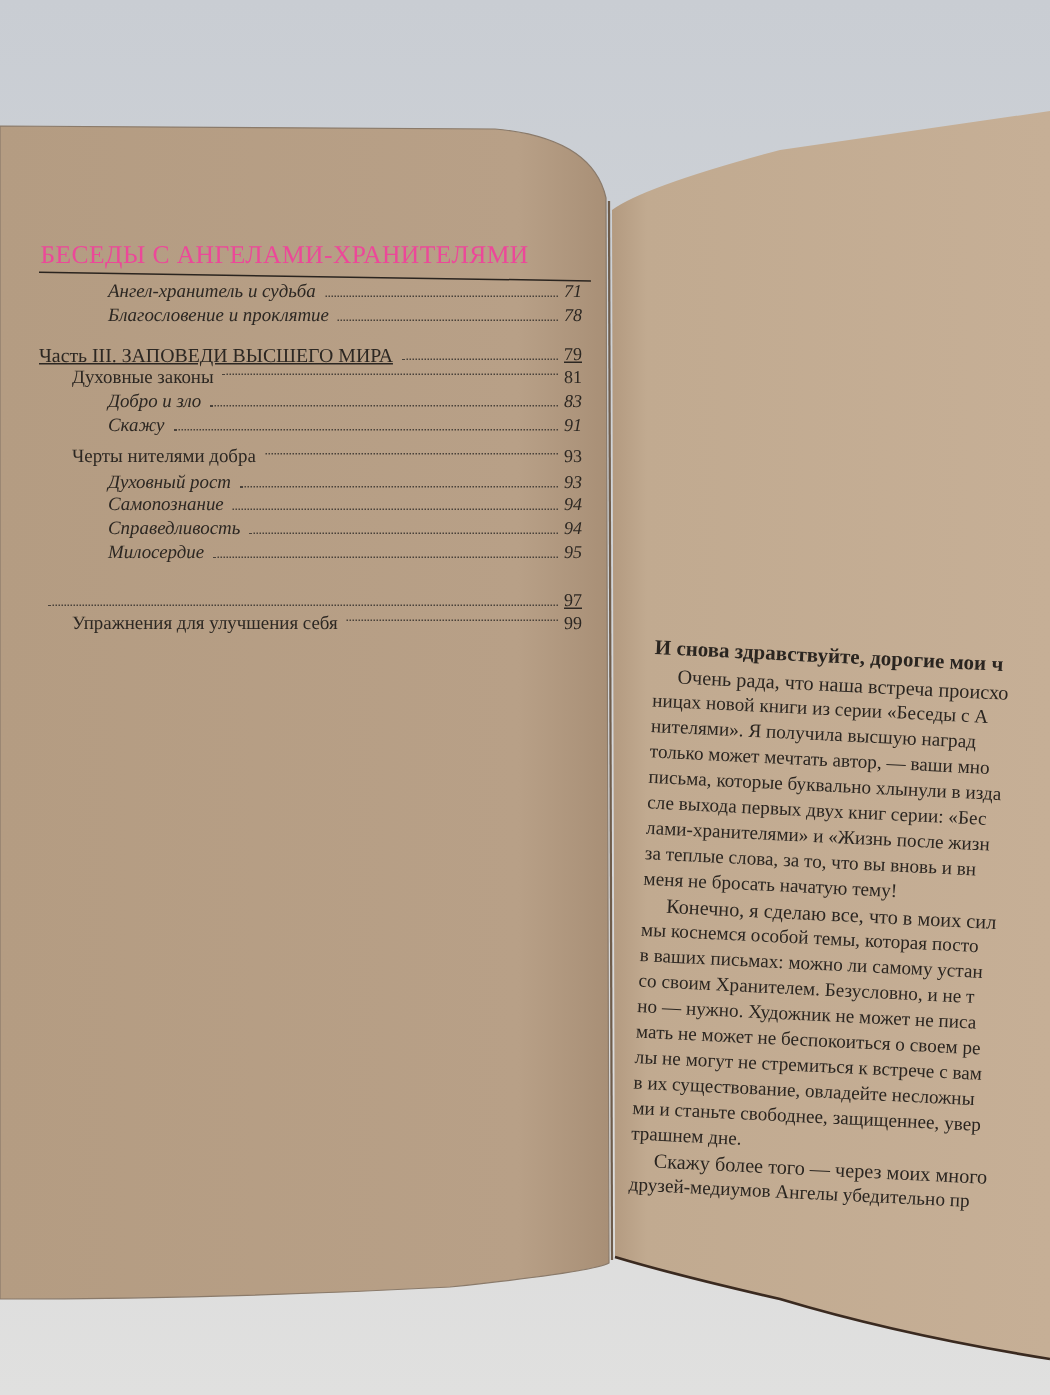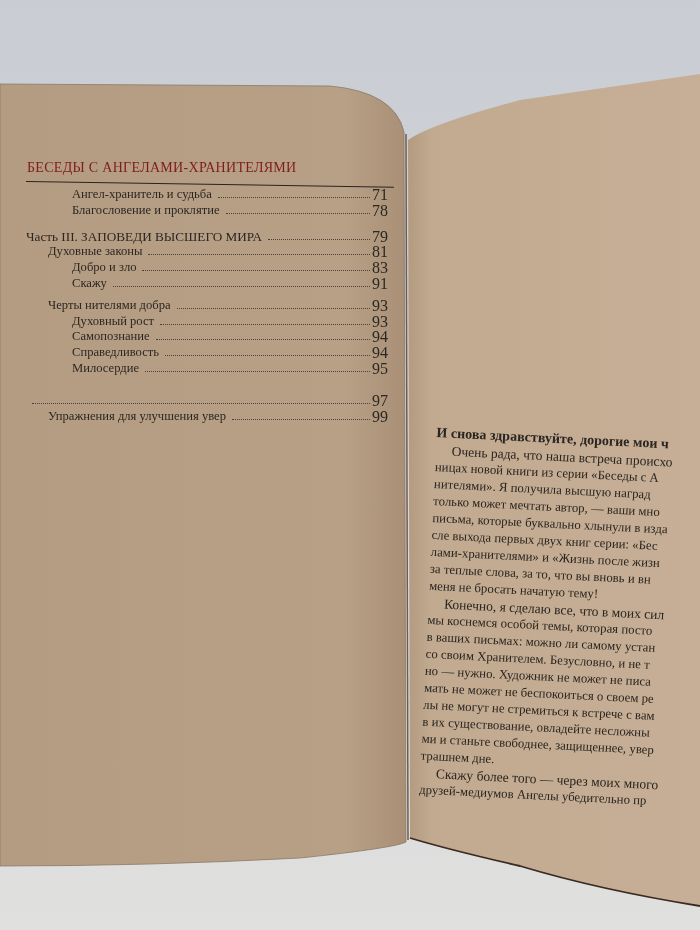--- a/index.html
+++ b/index.html
@@ -6,32 +6,32 @@
   body {
     width:700px; height:930px; overflow:hidden; position:relative;
     background: linear-gradient(180deg, #c9cdd3 0%, #cdd1d6 20%, #d9d9da 70%, #e0e0df 100%);
     font-family: "Liberation Serif", "DejaVu Serif", serif;
   }
   .page-shape { position:absolute; left:0; top:0; width:700px; height:930px; }
 
   
   .running-head {
     position:absolute; left:27px; top:160px; width:366px;
-    font-size:14px; letter-spacing:0.3px; color:#7f1d1d;
+    font-size:17px; letter-spacing:0.3px; color:#ec4899;
   }
   .rule { position:absolute; left:26px; top:181px; width:368px; height:0;
     border-top:1.6px solid #2a241f; transform:rotate(0.9deg); transform-origin:left; }
   .toc { position:absolute; left:26px; top:186px; width:362px; }
   .toc-row { display:flex; align-items:flex-end; height:15.8px; font-size:12.6px; line-height:15px; color:#2c2722; }
   .toc-row .lbl { white-space:nowrap; }
   .toc-row .dots { flex:1; border-bottom:1.4px dotted #4a423a; margin:0 2px 4px 6px; }
-  .toc-row .pg { font-size:16px; min-width:14px; text-align:right; }
-  .toc-row.part { font-size:13.2px; height:22px; margin-top:4px; }
-  .ind1 { padding-left:22px; }
-  .ind2 { padding-left:46px; }
+  .toc-row .pg { font-size:12px; min-width:14px; text-align:right; }
+  .toc-row.part { font-size:13.2px; height:22px; margin-top:4px;text-decoration:underline; }
+  .ind1 { padding-left:22px;align-items:center; }
+  .ind2 { padding-left:46px;font-style:italic; }
   .spacer { height:6px; }
 
   
   .right-block { position:absolute; left:437px; top:424px; width:300px; transform:rotate(2.8deg); transform-origin:left top; }
   .rp-line { white-space:nowrap; font-size:13.5px; line-height:17px; color:#2a2520; }
   .rp-line.head { font-weight:bold; font-size:14px; margin-bottom:1px; }
   .rp-line.indent { padding-left:16px; }
   .rp-line.small { font-size:12.8px; }
 </style>
 </head>
@@ -118,21 +118,21 @@
       <span class="lbl">Милосердие</span>
       <span class="dots"></span>
       <span class="pg">95</span>
     </div>
   <div class="spacer"></div>
   <div class="toc-row part">
       <span class="dots"></span>
       <span class="pg">97</span>
     </div>
   <div class="toc-row ind1">
-      <span class="lbl">Упражнения для улучшения увер</span>
+      <span class="lbl">Упражнения для улучшения себя</span>
       <span class="dots"></span>
       <span class="pg">99</span>
     </div>
 </div>
 
 <div class="right-block">
   <div class="rp-line head">И снова здравствуйте, дорогие мои ч</div>
   <div class="rp-line indent">Очень рада, что наша встреча происхо</div>
   <div class="rp-line small">ницах новой книги из серии «Беседы с А</div>
   <div class="rp-line small">нителями». Я получила высшую наград</div>

